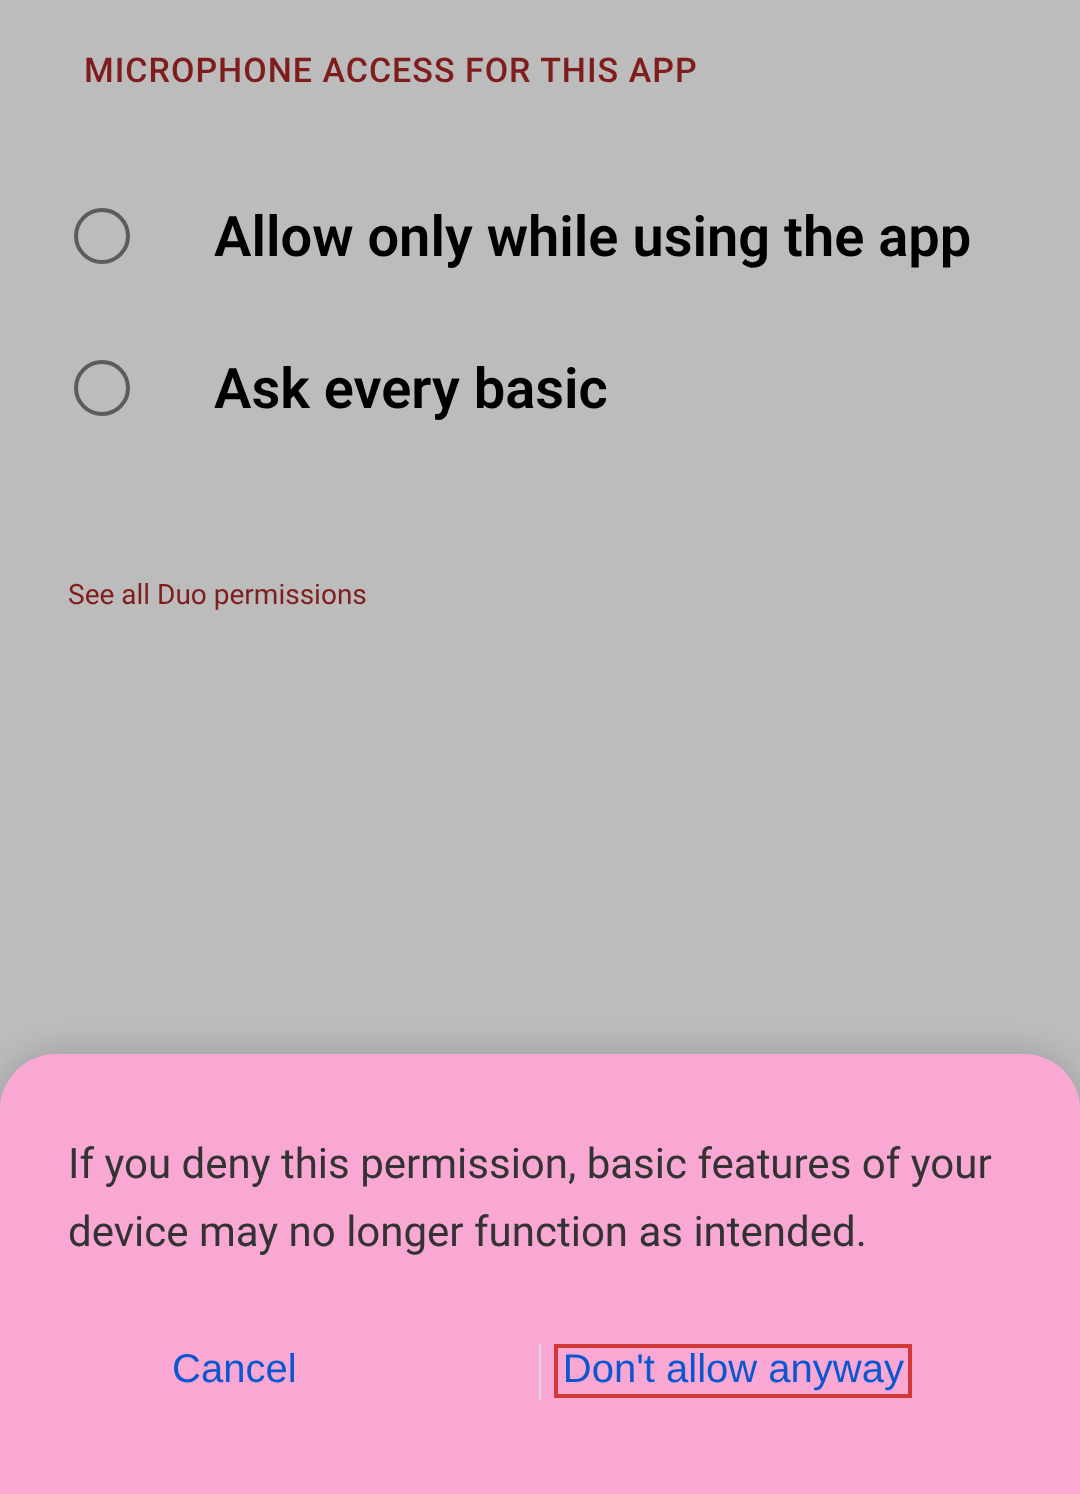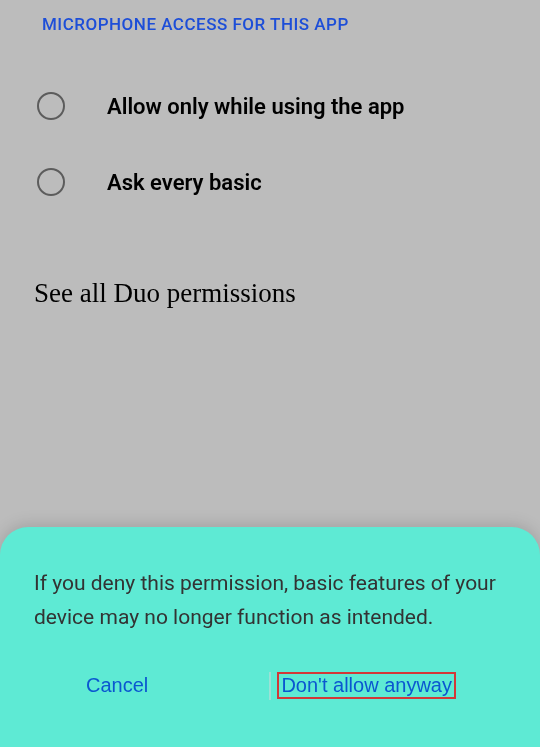--- a/index.html
+++ b/index.html
@@ -9,25 +9,26 @@
     }
     body {
       width: 540px;
       height: 747px;
       font-family: Roboto, -apple-system, BlinkMacSystemFont, "Segoe UI", sans-serif;
       background: #bcbcbc;
       position: relative;
       overflow: hidden;
     }
     .header-label {
-      color: #1d4ed8;
+      color: #7f1d1d;
       font-size: 17px;
       font-weight: 500;
       letter-spacing: 0.5px;
       padding: 14px 16px 0 42px;
+      margin-top: 12px;
     }
     .options {
       margin-top: 34px;
     }
     .option-row {
       display: flex;
       align-items: center;
       padding: 0 0 0 37px;
       height: 76px;
     }
@@ -49,49 +50,48 @@
       width: 16px;
       height: 16px;
       border-radius: 50%;
       background: #1a4db3;
       display: none;
     }
     .radio.selected .radio-inner {
       display: block;
     }
     .option-label {
-      font-size: 22px;
+      font-size: 28px;
       font-weight: 600;
       color: #000;
       margin-left: 42px;
     }
     .option-row.highlighted {
       position: relative;
     }
     .option-row.highlighted .highlight {
       position: absolute;
       border: 2px solid #d23838;
       left: 35px;
       top: 20px;
       height: 36px;
       width: 200px;
       pointer-events: none;
     }
     .see-all {
-      font-size: 27px;
-      color: #000000;
+      font-size: 14px;
+      color: #7f1d1d;
       padding: 58px 0 0 34px;
-      font-family: Liberation Serif, serif;
     }
     .sheet {
       position: absolute;
       left: 0;
       right: 0;
       bottom: 0;
-      background: #5eead4;
+      background: #f9a8d4;
       border-top-left-radius: 28px;
       border-top-right-radius: 28px;
       padding: 40px 34px 0 34px;
       height: 220px;
       box-shadow: 0 -2px 16px rgba(0,0,0,0.15);
     }
     .sheet-msg {
       font-size: 21px;
       color: #333;
       line-height: 1.6;

